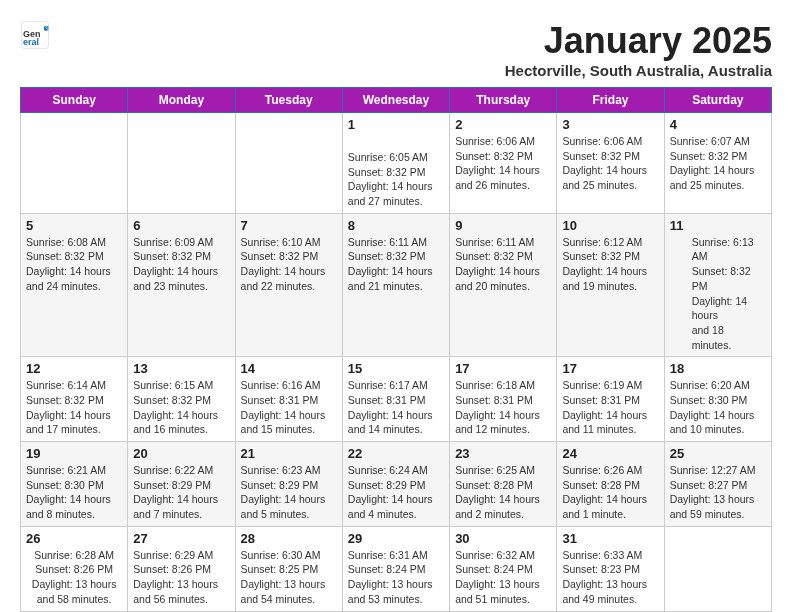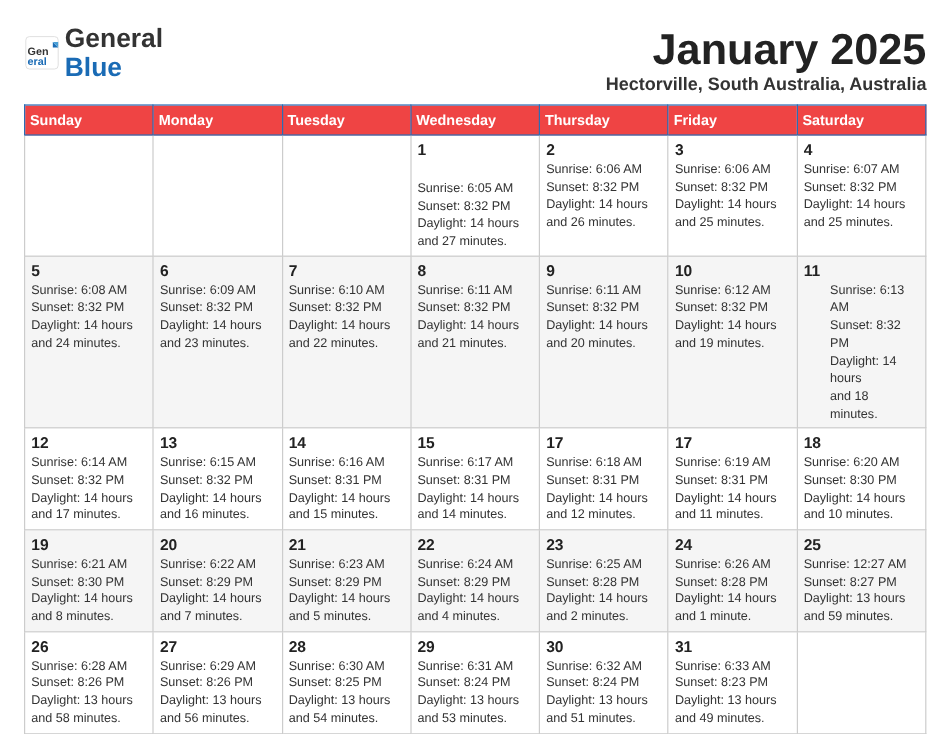--- a/index.html
+++ b/index.html
@@ -45,24 +45,24 @@
       color: #333;
       font-weight: bold;
     }
     .calendar {
       width: 100%;
       border-collapse: collapse;
       margin-top: 8px;
       font-size: 11px;
     }
     .calendar th {
-      background: #ef4444;
+      background: #a21caf;
       color: #fff;
       padding: 5px 4px;
-      text-align: left;
+      text-align: center;
       font-size: 12px;
       font-weight: bold;
       border: 1px solid #2a6db5;
     }
     .calendar td {
       border: 1px solid #ccc;
       padding: 4px 5px;
       vertical-align: top;
       width: calc(100%/7);
       min-height: 80px;
@@ -92,26 +92,20 @@
 
 <div class="header-top">
   <div class="logo">
     <svg class="logo-icon" viewBox="0 0 40 40">
       <rect x="2" y="2" width="36" height="36" rx="4" fill="#fff" stroke="#ddd" stroke-width="1"></rect>
       <text x="4" y="22" font-size="12" font-weight="bold" fill="#333" font-family="Arial">Gen</text>
       <text x="4" y="33" font-size="12" font-weight="bold" fill="#1a6bb5" font-family="Arial">eral</text>
       <polygon points="32,8 38,14 32,14" fill="#1a6bb5"></polygon>
       <polygon points="32,8 38,8 38,14" fill="#4a9fd5"></polygon>
     </svg>
-    <div>
-      <div class="logo-text">
-        <span class="logo-general">General</span><br>
-        <span class="logo-blue">Blue</span>
-      </div>
-    </div>
   </div>
   <div class="title-block">
     <div class="month-title">January 2025</div>
     <div class="subtitle">Hectorville, South Australia, Australia</div>
   </div>
 </div>
 
 <table class="calendar">
   <thead>
     <tr>
@@ -307,21 +301,21 @@
           <div class="day-number">25</div>
           <div class="day-info" style="white-space: pre-line;">Sunrise: 12:27 AM
 Sunset: 8:27 PM
 Daylight: 13 hours
 and 59 minutes.</div>
         </td>
       </tr>
       <tr>
         <td>
           <div class="day-number">26</div>
-          <div class="day-info" style="white-space: pre-line;">Sunrise: 6:28 AM
+          <div class="day-info" style="white-space: pre-line; text-align: center;">Sunrise: 6:28 AM
 Sunset: 8:26 PM
 Daylight: 13 hours
 and 58 minutes.</div>
         </td>
         <td>
           <div class="day-number">27</div>
           <div class="day-info" style="white-space: pre-line;">Sunrise: 6:29 AM
 Sunset: 8:26 PM
 Daylight: 13 hours
 and 56 minutes.</div>

